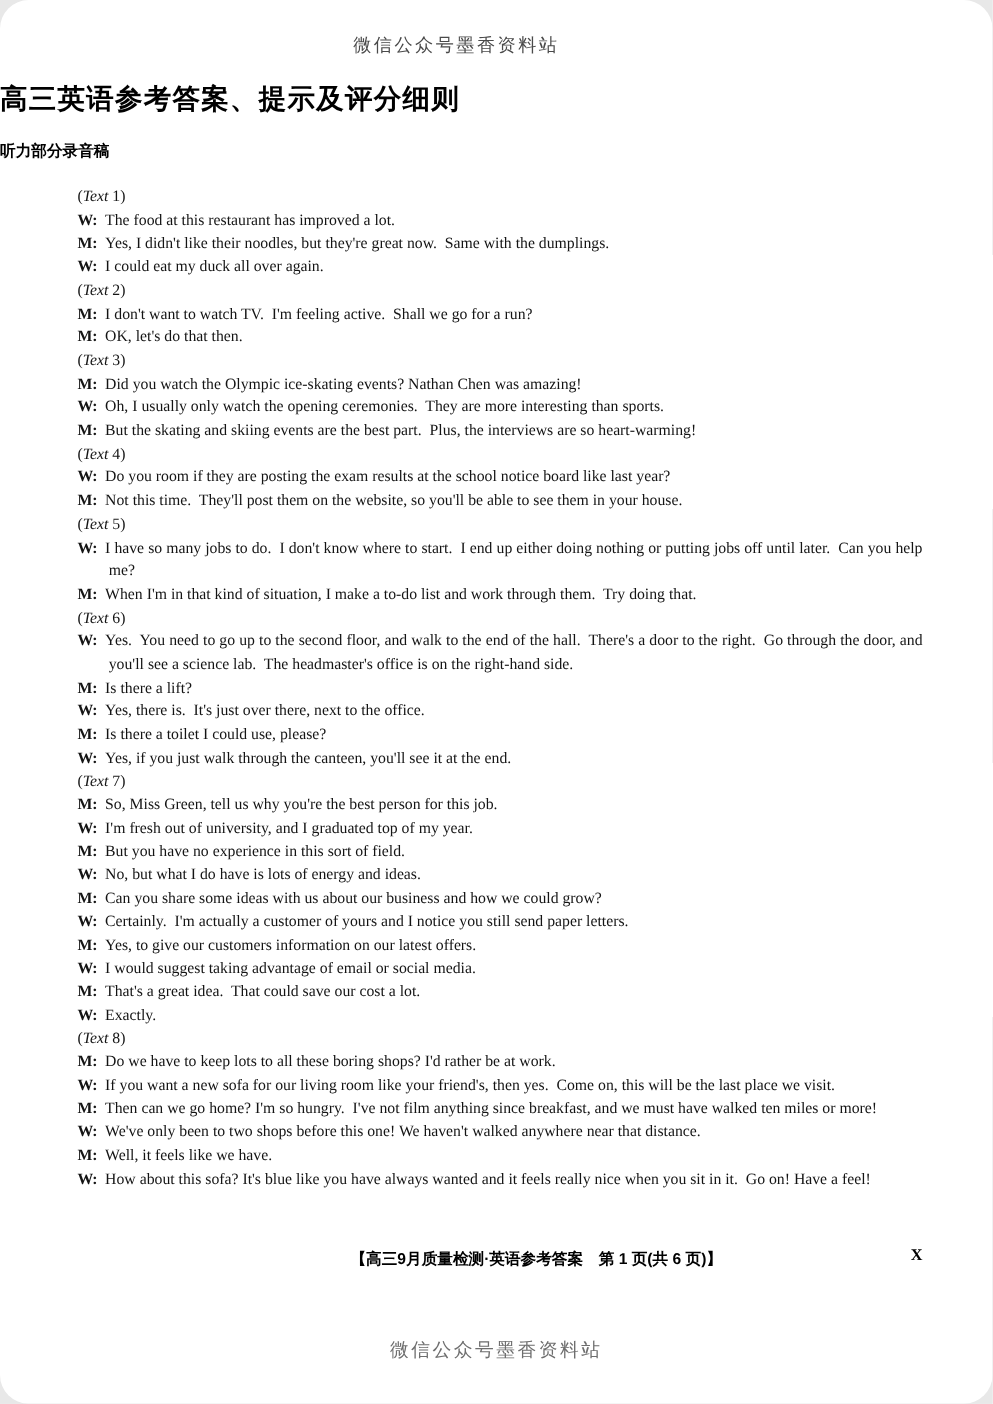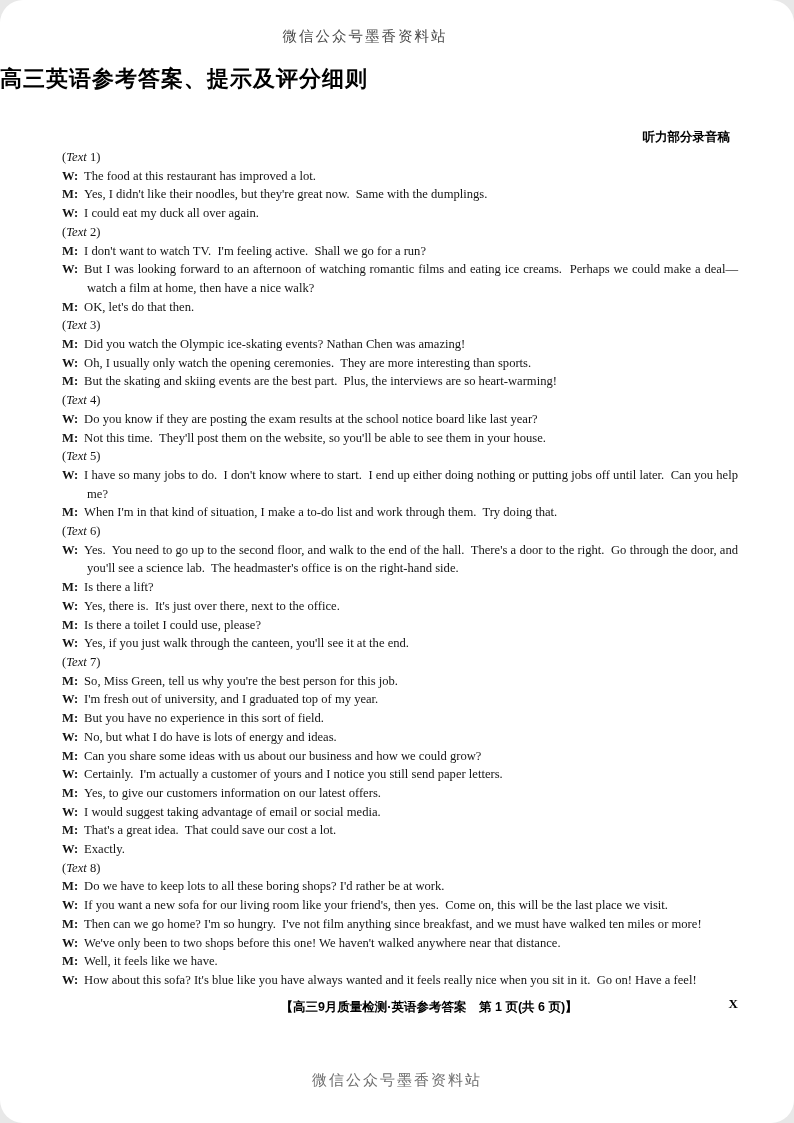--- a/index.html
+++ b/index.html
@@ -20,22 +20,22 @@
     text-align: center; font-size: 14.5px; letter-spacing: 2px;
     color: #4a4a4a;
   }
   .doc-title {
     position: absolute; top: 64px; left: 0; width: 730px;
     text-align: left; font-size: 22px; font-weight: bold;
     font-family: "Liberation Sans", "DejaVu Sans", sans-serif;
     letter-spacing: 1px; color: #000;
   }
   .doc-subtitle {
-    position: absolute; top: 129px; left: 0; width: 730px;
-    text-align: right; font-size: 12.5px; font-weight: bold;
+    position: absolute; top: 113px; left: 0; width: 730px;
+    text-align: left; font-size: 12.5px; font-weight: bold;
     font-family: "Liberation Sans", "DejaVu Sans", sans-serif;
     color: #000;
   }
   .transcript {
     position: absolute; top: 148px; left: 62px; width: 676px;
     font-size: 12.6px; line-height: 18.7px;
   }
   .line { text-align: justify; white-space: pre-wrap; }
   .line.dialogue { padding-left: 25px; text-indent: -25px; }
   .spk { font-weight: bold; }
@@ -70,32 +70,31 @@
   <div class="transcript">
       <div>
         <div class="line header-line">(<i>Text</i> 1)</div>
         <div class="line dialogue"><span class="spk">W:</span><span class="spk-gap"></span><span>The food at this restaurant has improved a lot.</span></div>
         <div class="line dialogue"><span class="spk">M:</span><span class="spk-gap"></span><span>Yes, I didn't like their noodles, but they're great now.  Same with the dumplings.</span></div>
         <div class="line dialogue"><span class="spk">W:</span><span class="spk-gap"></span><span>I could eat my duck all over again.</span></div>
       </div>
       <div>
         <div class="line header-line">(<i>Text</i> 2)</div>
         <div class="line dialogue"><span class="spk">M:</span><span class="spk-gap"></span><span>I don't want to watch TV.  I'm feeling active.  Shall we go for a run?</span></div>
-        <div class="line dialogue"><span class="spk">W:</span><span class="spk-gap"></span><span>But I was looking forward to an afternoon of watching romantic films and eating ice creams.  Perhaps we could make a deal—watch a film at home, then have a nice walk?</span></div>
         <div class="line dialogue"><span class="spk">M:</span><span class="spk-gap"></span><span>OK, let's do that then.</span></div>
       </div>
       <div>
         <div class="line header-line">(<i>Text</i> 3)</div>
         <div class="line dialogue"><span class="spk">M:</span><span class="spk-gap"></span><span>Did you watch the Olympic ice-skating events? Nathan Chen was amazing!</span></div>
         <div class="line dialogue"><span class="spk">W:</span><span class="spk-gap"></span><span>Oh, I usually only watch the opening ceremonies.  They are more interesting than sports.</span></div>
         <div class="line dialogue"><span class="spk">M:</span><span class="spk-gap"></span><span>But the skating and skiing events are the best part.  Plus, the interviews are so heart-warming!</span></div>
       </div>
       <div>
         <div class="line header-line">(<i>Text</i> 4)</div>
-        <div class="line dialogue"><span class="spk">W:</span><span class="spk-gap"></span><span>Do you know if they are posting the exam results at the school notice board like last year?</span></div>
+        <div class="line dialogue"><span class="spk">W:</span><span class="spk-gap"></span><span>Do you room if they are posting the exam results at the school notice board like last year?</span></div>
         <div class="line dialogue"><span class="spk">M:</span><span class="spk-gap"></span><span>Not this time.  They'll post them on the website, so you'll be able to see them in your house.</span></div>
       </div>
       <div>
         <div class="line header-line">(<i>Text</i> 5)</div>
         <div class="line dialogue"><span class="spk">W:</span><span class="spk-gap"></span><span>I have so many jobs to do.  I don't know where to start.  I end up either doing nothing or putting jobs off until later.  Can you help me?</span></div>
         <div class="line dialogue"><span class="spk">M:</span><span class="spk-gap"></span><span>When I'm in that kind of situation, I make a to-do list and work through them.  Try doing that.</span></div>
       </div>
       <div>
         <div class="line header-line">(<i>Text</i> 6)</div>
         <div class="line dialogue"><span class="spk">W:</span><span class="spk-gap"></span><span>Yes.  You need to go up to the second floor, and walk to the end of the hall.  There's a door to the right.  Go through the door, and you'll see a science lab.  The headmaster's office is on the right-hand side.</span></div>

